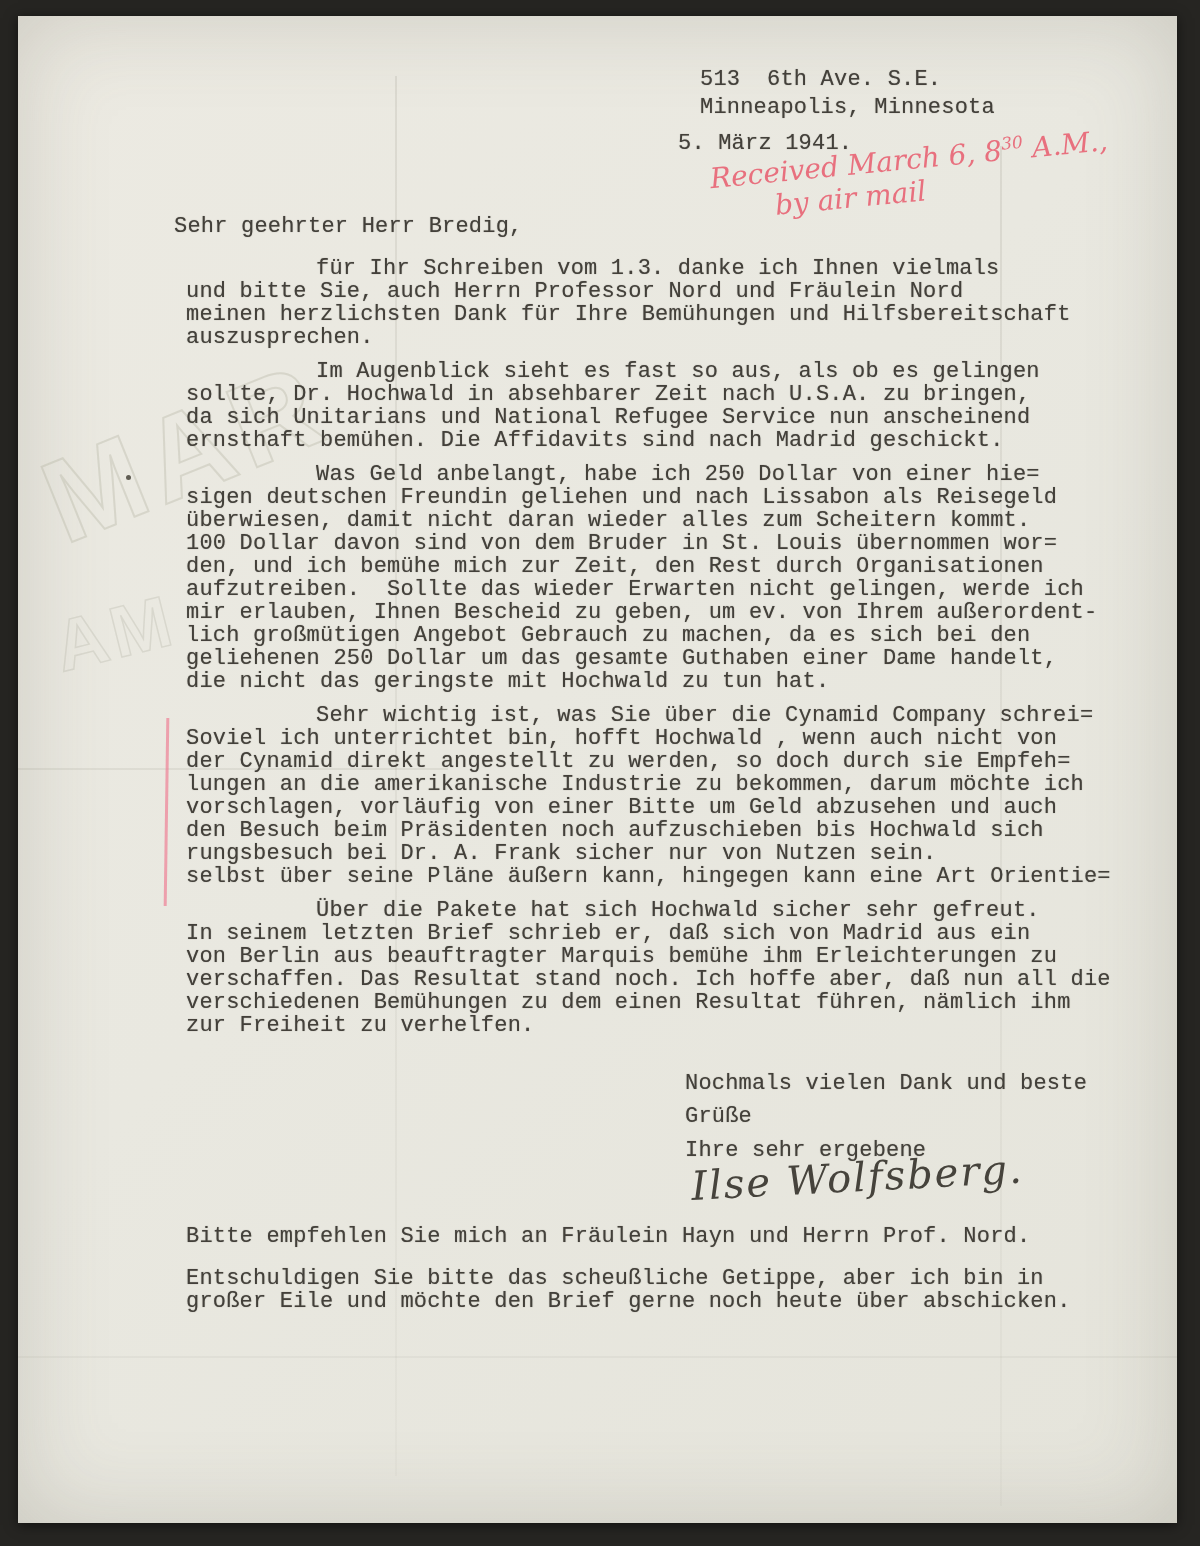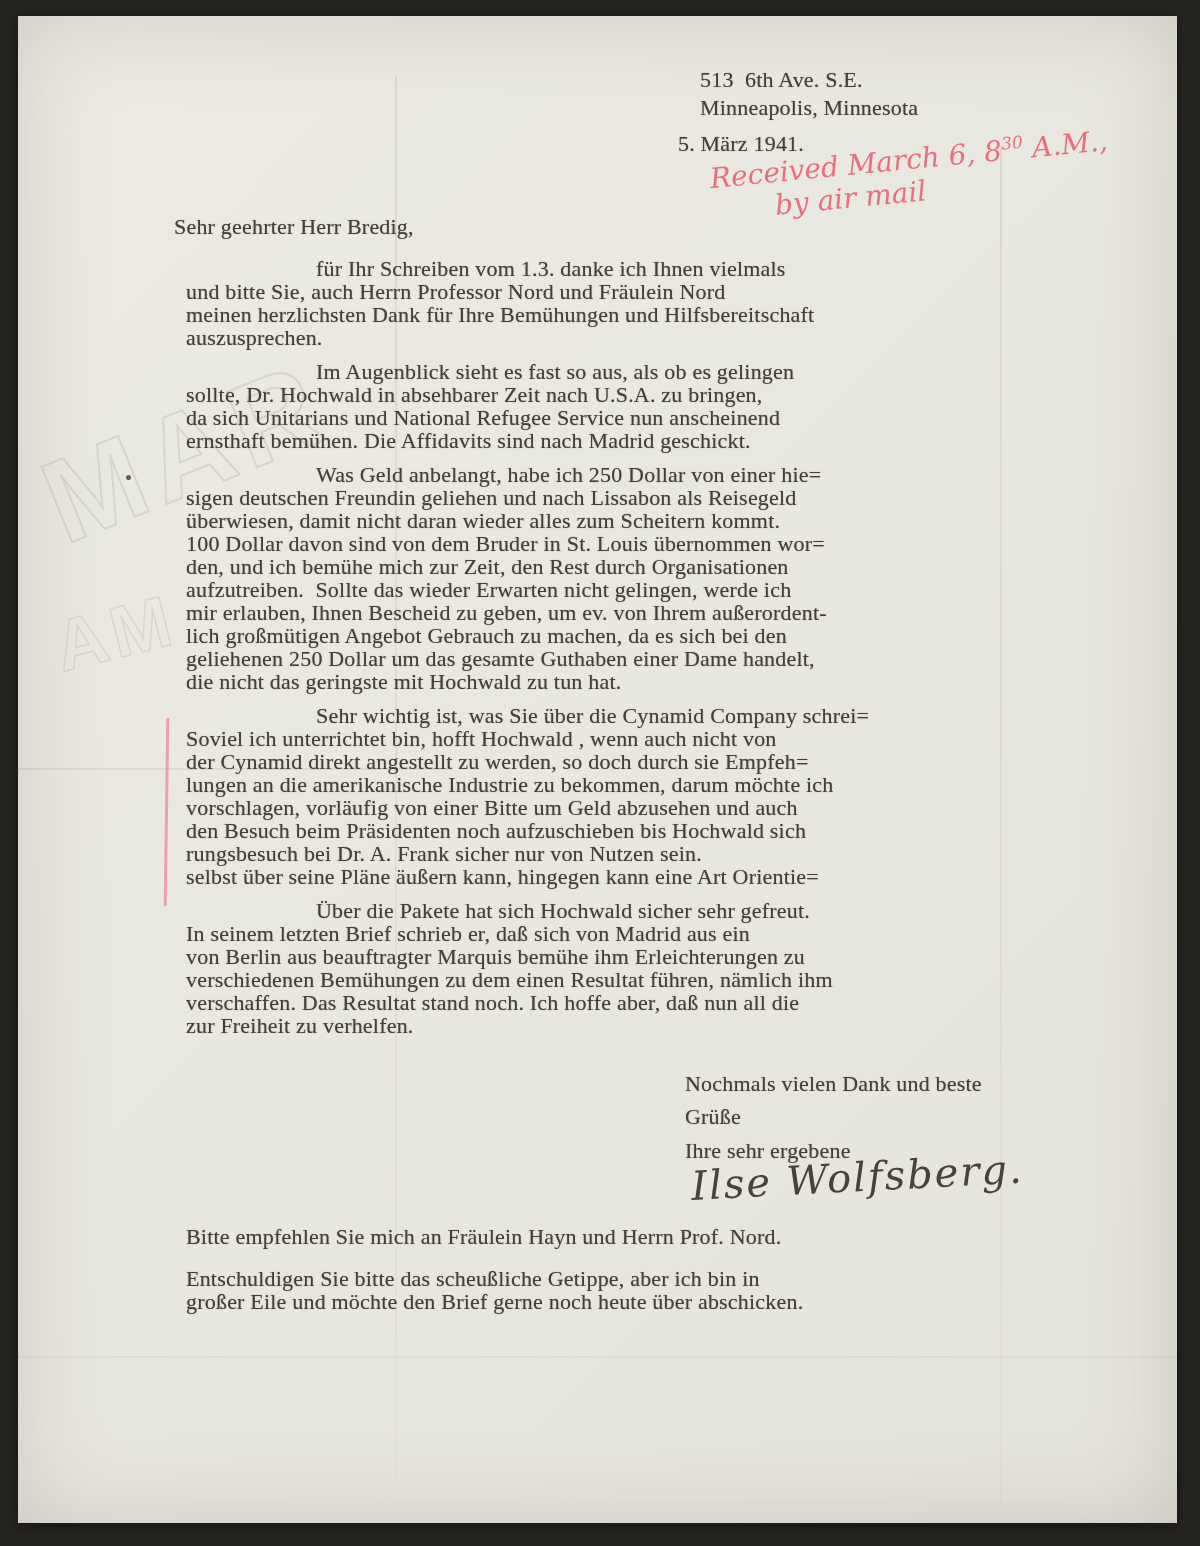--- a/index.html
+++ b/index.html
@@ -8,21 +8,21 @@
     background:#262522;
   }
   
   .paper{
     position:absolute;left:18px;top:16px;width:1159px;height:1507px;
     background:linear-gradient(135deg,#eceae2 0%,#e9e8e0 45%,#e5e4db 100%);
     box-shadow:inset 0 0 90px rgba(100,96,82,.22), 0 2px 12px rgba(0,0,0,.55);
   }
   
   .type{
-    font-family:Liberation Serif, serif;
+    font-family:Liberation Mono, monospace;
     font-size:22px;line-height:23px;color:#43403a;
     letter-spacing:.2px;
     text-shadow:0 0 1px rgba(62,58,50,.5);
   }
   .tline{white-space:pre;}
   .para{margin-bottom:11px;}
   .para.indent .tline:first-child{text-indent:130px;}
   .ps-block .para{margin-bottom:19px;}
   
   .address{position:absolute;left:682px;top:50px;}
@@ -133,22 +133,22 @@
         <div class="tline">lungen an die amerikanische Industrie zu bekommen, darum möchte ich</div>
         <div class="tline">vorschlagen, vorläufig von einer Bitte um Geld abzusehen und auch</div>
         <div class="tline">den Besuch beim Präsidenten noch aufzuschieben bis Hochwald sich</div>
         <div class="tline">rungsbesuch bei Dr. A. Frank sicher nur von Nutzen sein.</div>
         <div class="tline">selbst über seine Pläne äußern kann, hingegen kann eine Art Orientie=</div>
       </div>
       <div class="para indent">
         <div class="tline">Über die Pakete hat sich Hochwald sicher sehr gefreut.</div>
         <div class="tline">In seinem letzten Brief schrieb er, daß sich von Madrid aus ein</div>
         <div class="tline">von Berlin aus beauftragter Marquis bemühe ihm Erleichterungen zu</div>
+        <div class="tline">verschaffen. Das Resultat stand noch. Ich hoffe aber, daß nun all die</div>
         <div class="tline">verschiedenen Bemühungen zu dem einen Resultat führen, nämlich ihm</div>
-        <div class="tline">verschaffen. Das Resultat stand noch. Ich hoffe aber, daß nun all die</div>
         <div class="tline">zur Freiheit zu verhelfen.</div>
       </div>
     </div>
 
   <div class="margin-line"></div>
 
   <div class="type closing-line cl-0 tline">Nochmals vielen Dank und beste</div>
   <div class="type closing-line cl-1 tline">Grüße</div>
   <div class="type closing-line cl-2 tline">Ihre sehr ergebene</div>
 

